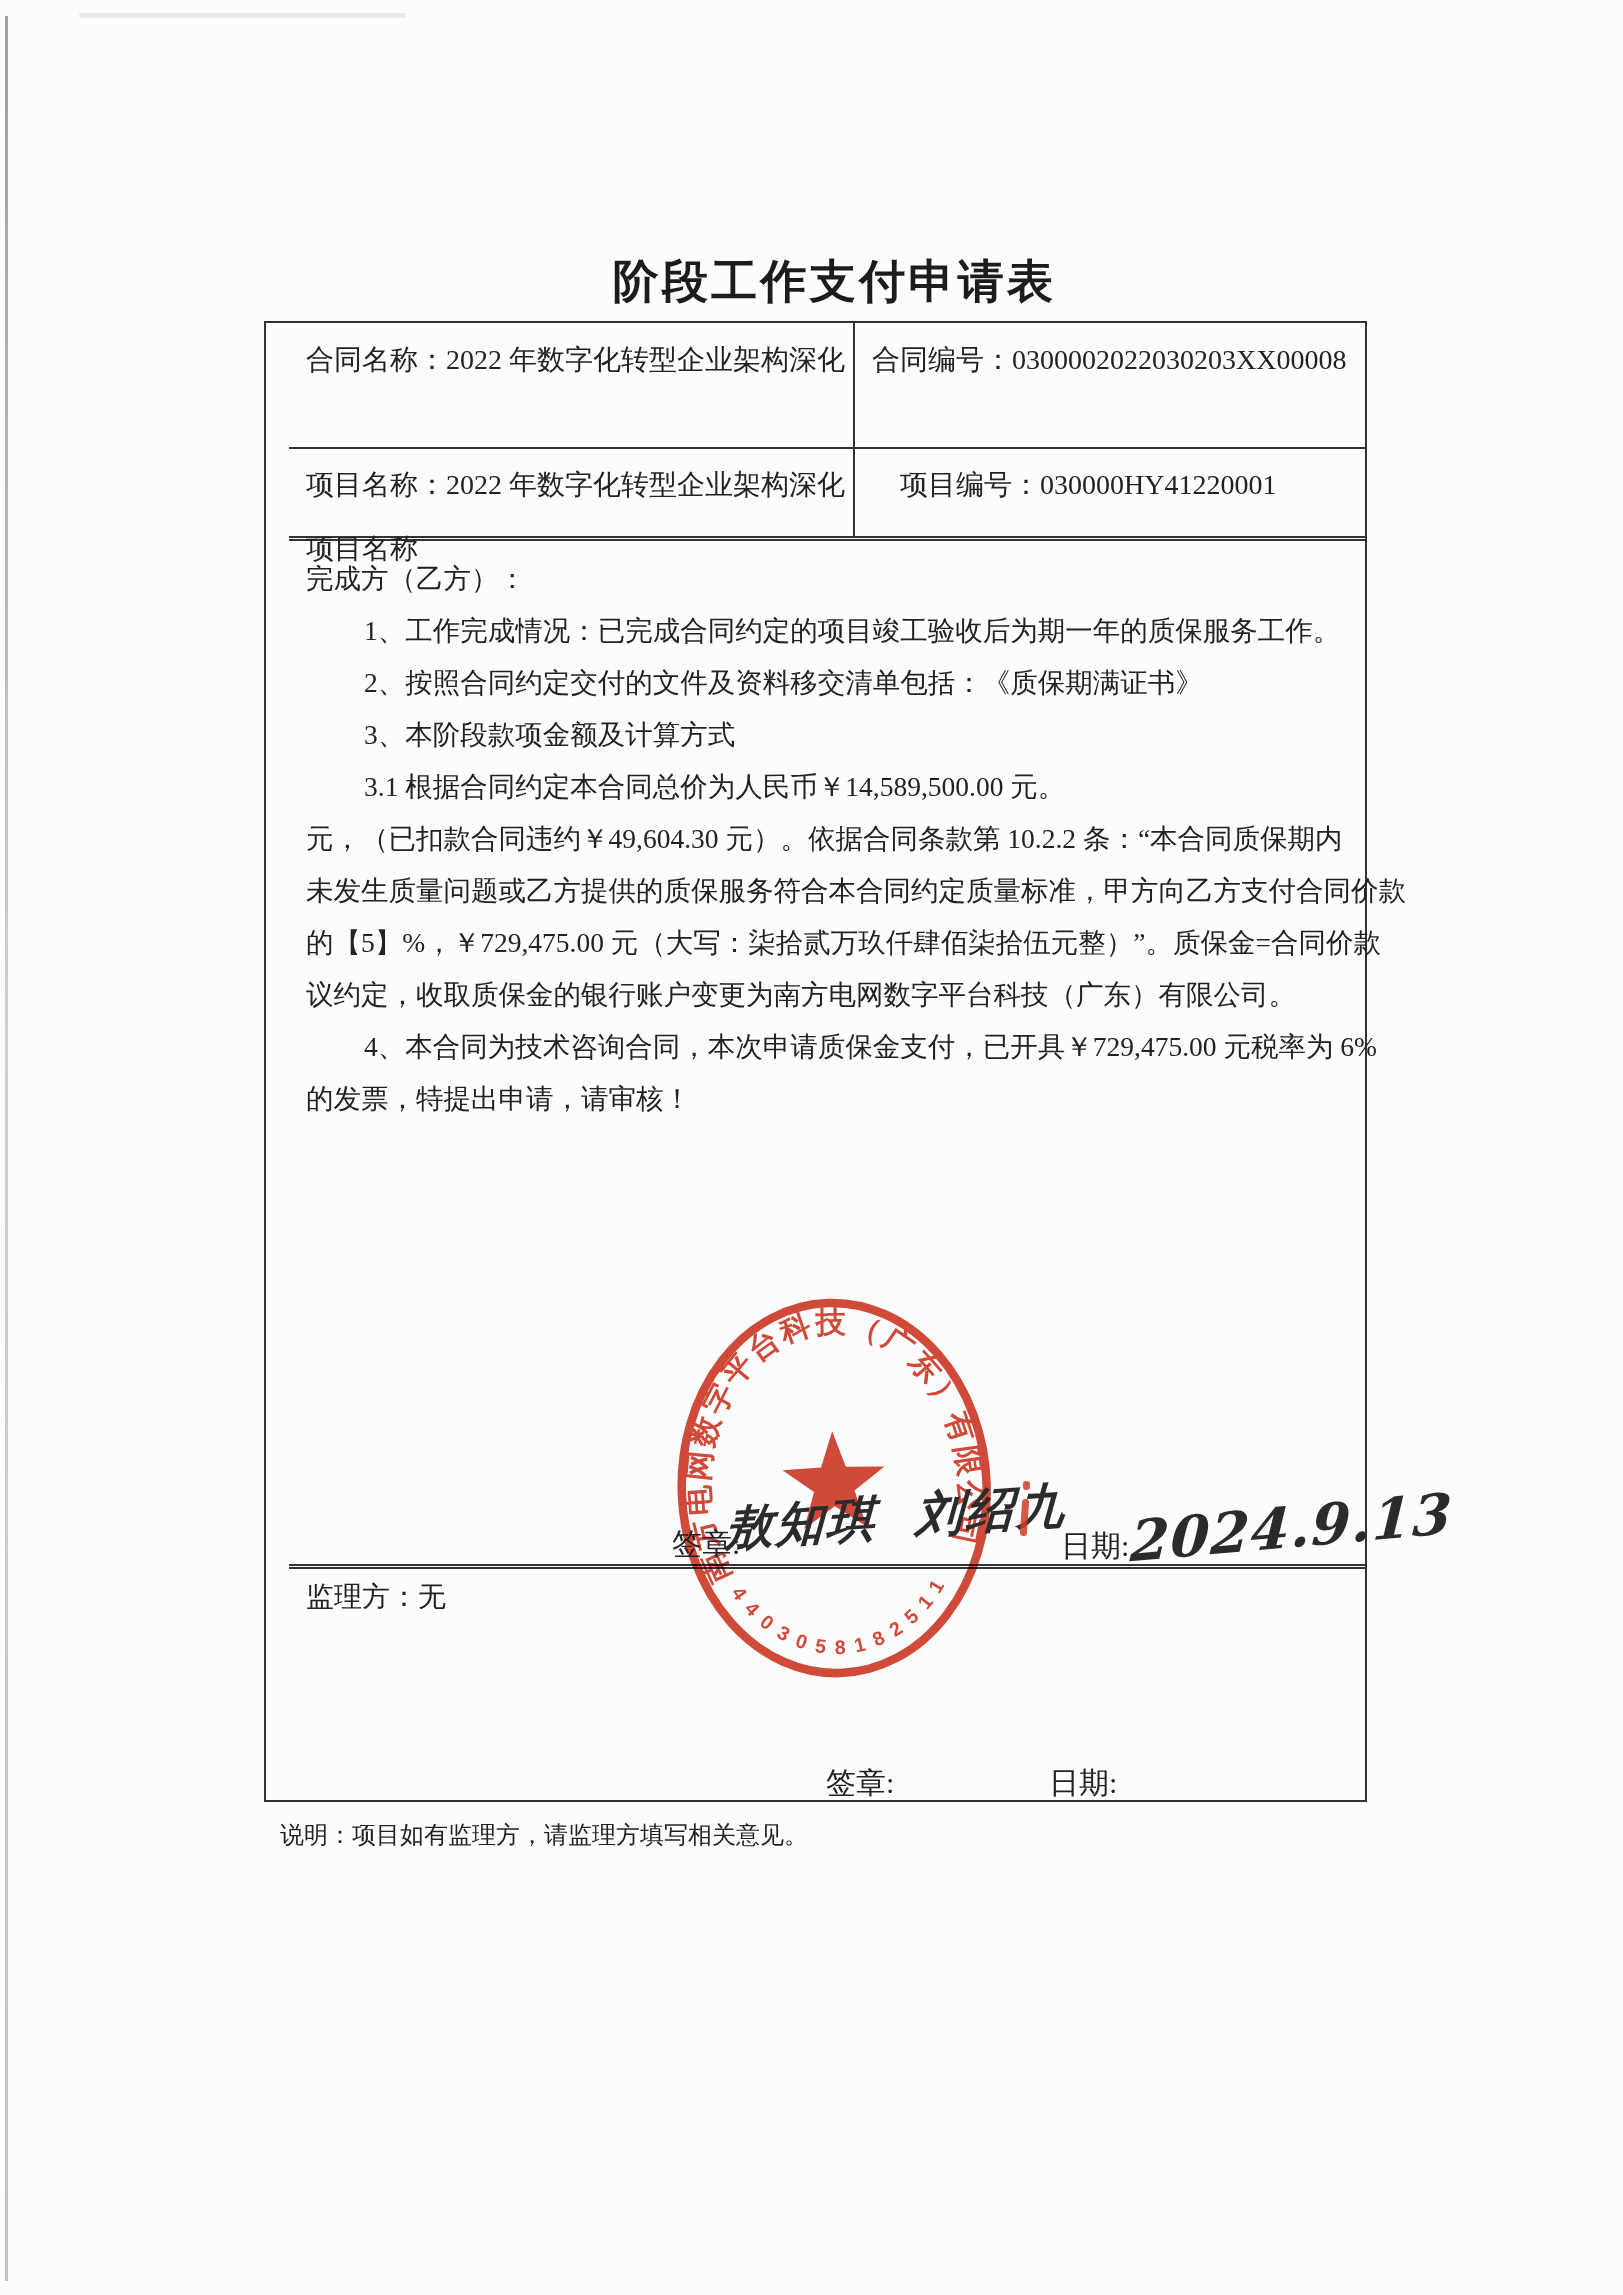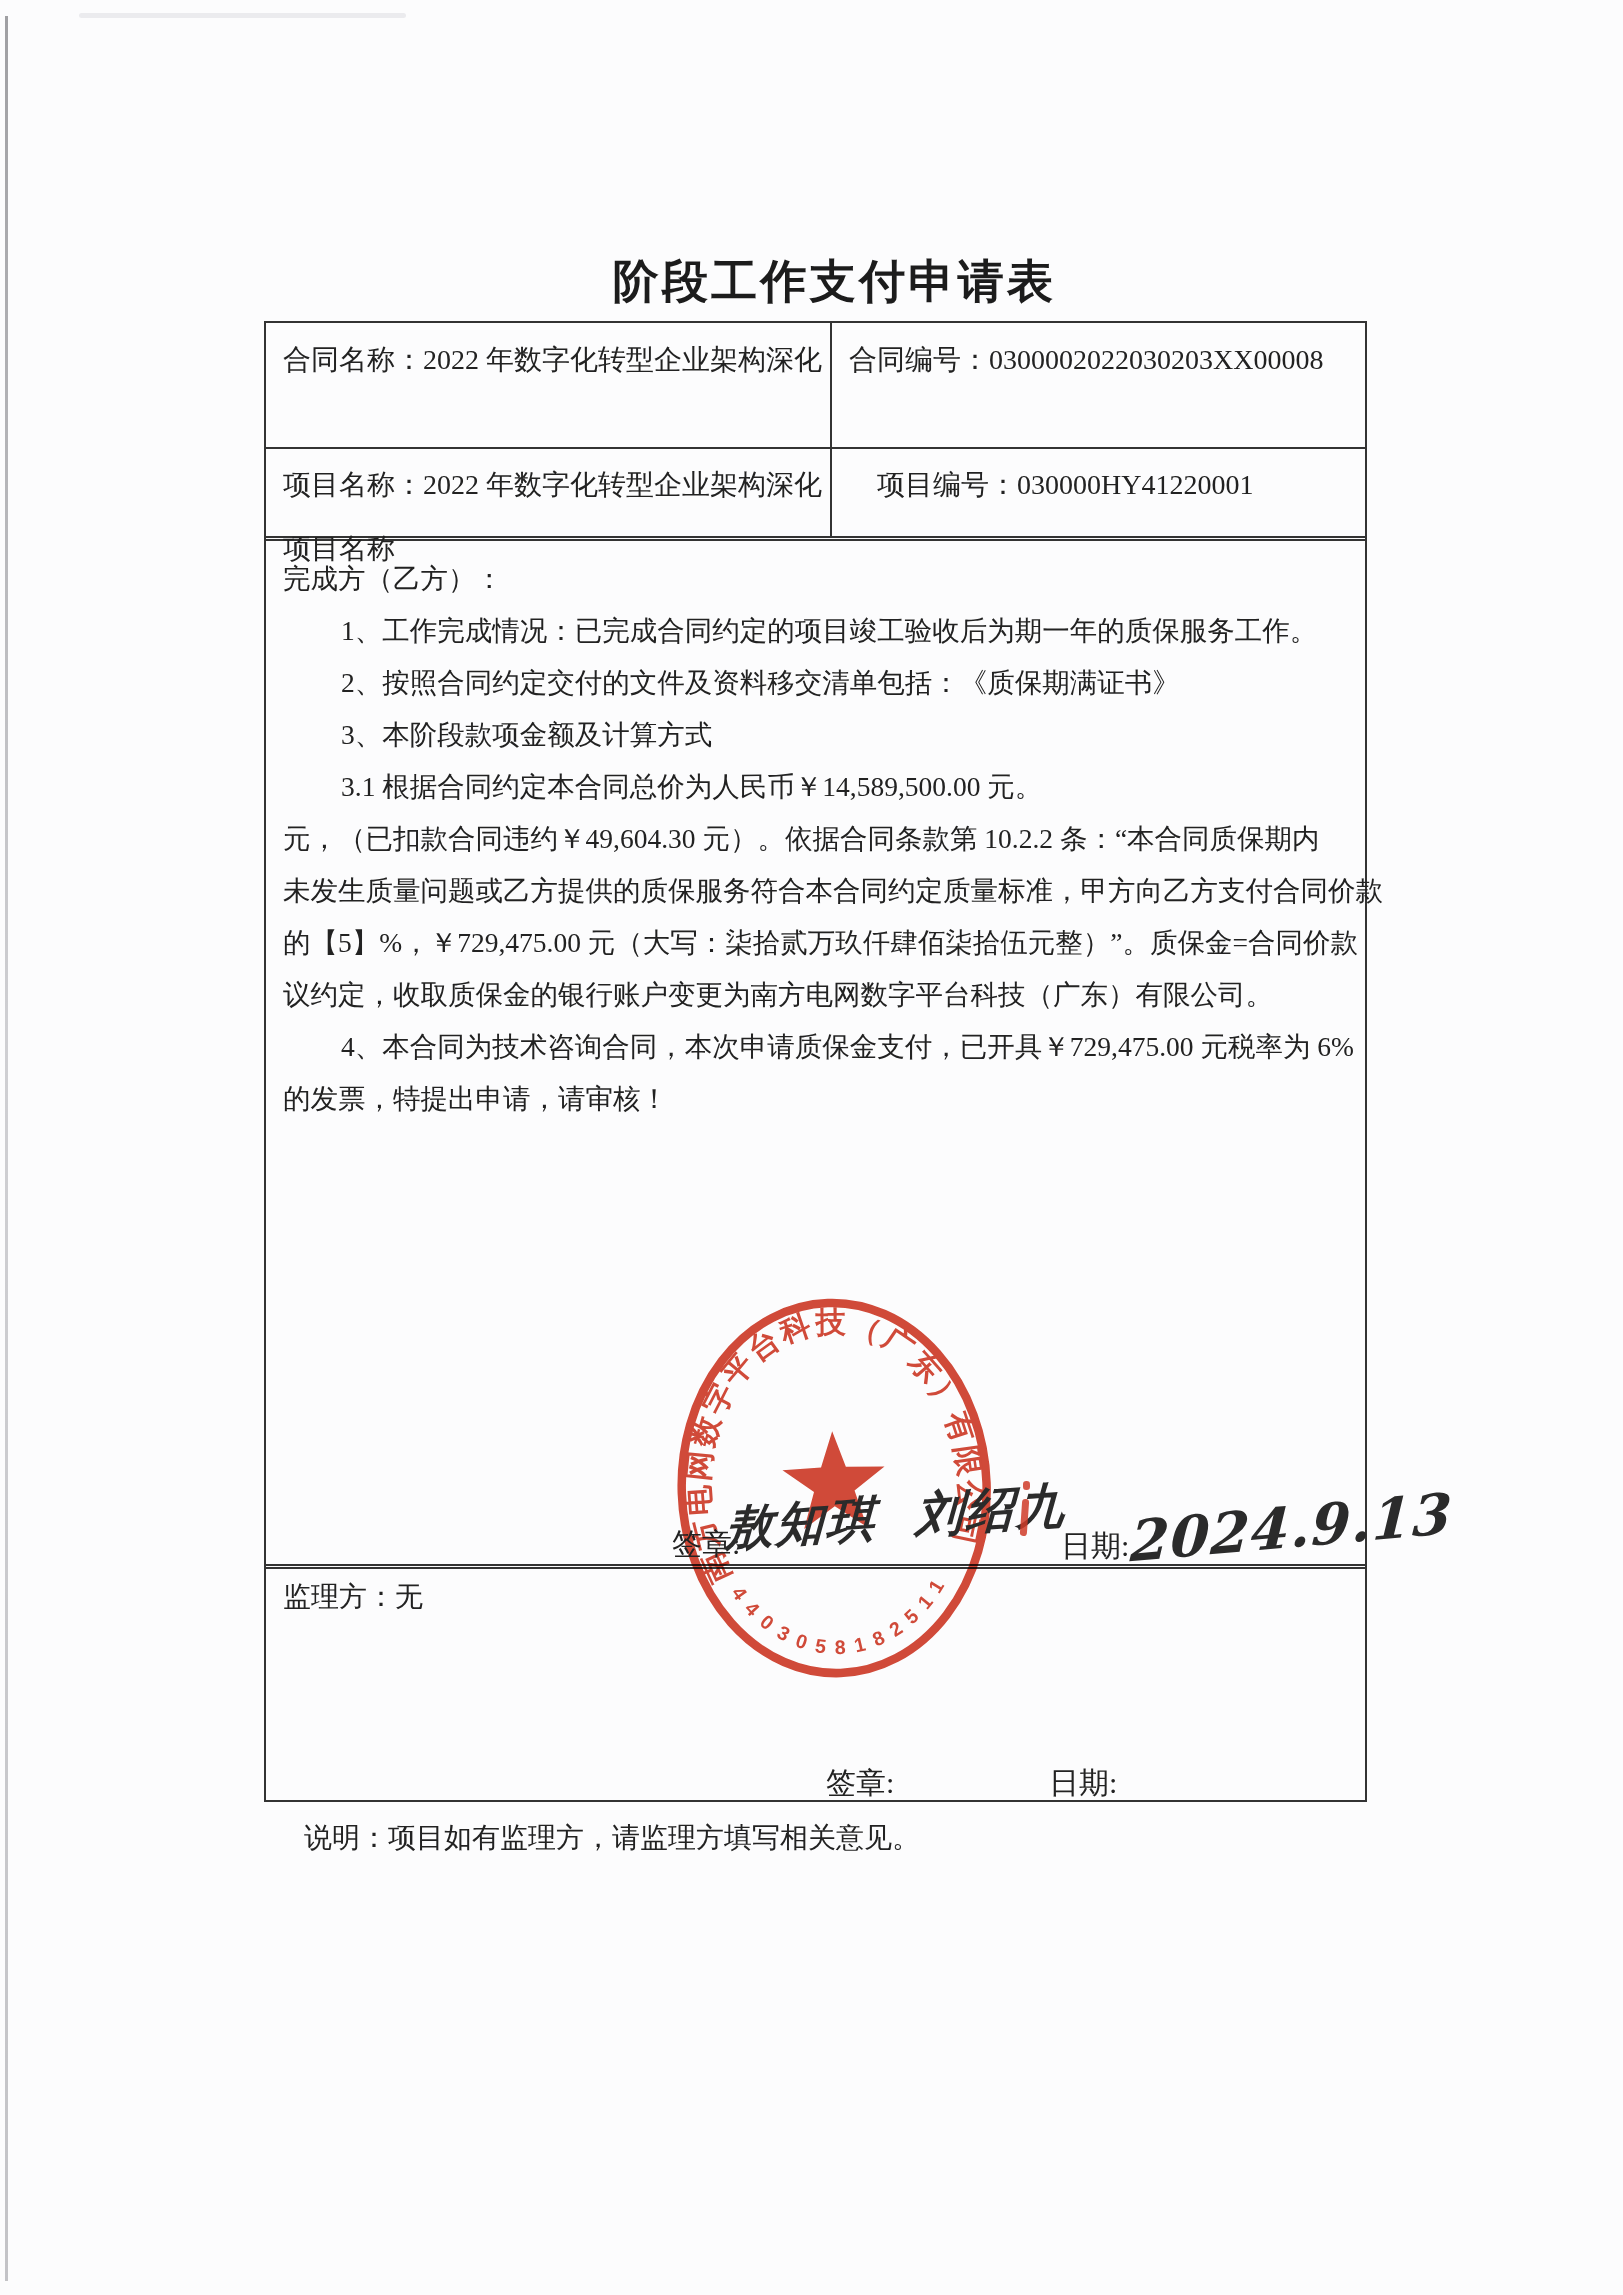--- a/index.html
+++ b/index.html
@@ -18,21 +18,21 @@
   }
   .title {
     position:absolute; left:45px; top:251px; width:1579px; margin:0;
     text-align:center; font-family:"Liberation Sans","DejaVu Sans",sans-serif;
     font-weight:bold; font-size:46px; letter-spacing:3.3px; color:#1c1c1c;
   }
   .doc-table {
     position:absolute; left:264px; top:321px; width:1103px; height:1481px;
     border:2px solid #333333; box-sizing:border-box; background:transparent;
   }
-  .row { box-sizing:border-box; }
+  .row { box-sizing:border-box;margin-left:23px; }
   .r1 { height:126px; border-bottom:2px solid #333333; display:flex; }
   .r2 { height:92px; border-bottom:5.2px double #333333; display:flex;gap:28px; }
   .r3 { height:1028px; border-bottom:5.2px double #333333; padding:11.8px 15.7px 0 17px; font-size:27.5px; line-height:52px; }
   .r4 { height:198px; padding:7.9px 0 0 17px; font-size:28px; line-height:39px; }
   .cell { box-sizing:border-box; font-size:28px; line-height:64px; }
   .cl { width:566px; border-right:2px solid #333333; padding:5.2px 11.8px 0 17px; }
   .cr { flex:1; padding:5.2px 6.5px 0 17px; }
   .r2 .cl, .r2 .cr { padding-top:3.9px; }
   .ln { white-space:pre; }
   .ind { text-indent:58px; }
@@ -40,21 +40,21 @@
   .sign1 { left:672px; top:1524px; }
   .date1 { left:1061px; top:1526px; }
   .sign2 { left:826px; top:1763px; }
   .date2 { left:1049px; top:1763px; }
   .hw {
     position:absolute; color:#2b2b2b; font-style:italic; font-weight:600;
     font-family:"DejaVu Serif","Liberation Serif",serif; white-space:pre;
   }
   .names { left:725px; top:1485px; font-size:48px; letter-spacing:2.6px; transform:rotate(-4deg) skewX(-6deg); }
   .dateval { left:1130px; top:1494px; font-size:56px; letter-spacing:1.3px; transform:rotate(-5deg) skewX(-8deg); }
-  .note { position:absolute; left:280px; top:1819px; font-size:28px;margin-left:24px; }
+  .note { position:absolute; left:280px; top:1819px; font-size:24px; }
   .stamp {
     position:absolute; left:669px; top:1295px; width:331px; height:386px;
     mix-blend-mode:multiply; opacity:.92; transform:rotate(-2deg);
   }
   .ringtext { font-size:46px; fill:#cf3b28; font-weight:bold; letter-spacing:2px;
     font-family:"Liberation Serif","DejaVu Serif",serif; }
   .sertext { font-size:30px; fill:#cf3b28; font-weight:bold;
     font-family:"Liberation Sans","DejaVu Sans",sans-serif; }
   .redmark { position:absolute; left:1021px; top:1499px; width:6.5px; height:37px;
     background:#cf3b28; border-radius:3.3px; transform:rotate(4deg); opacity:.85; }

